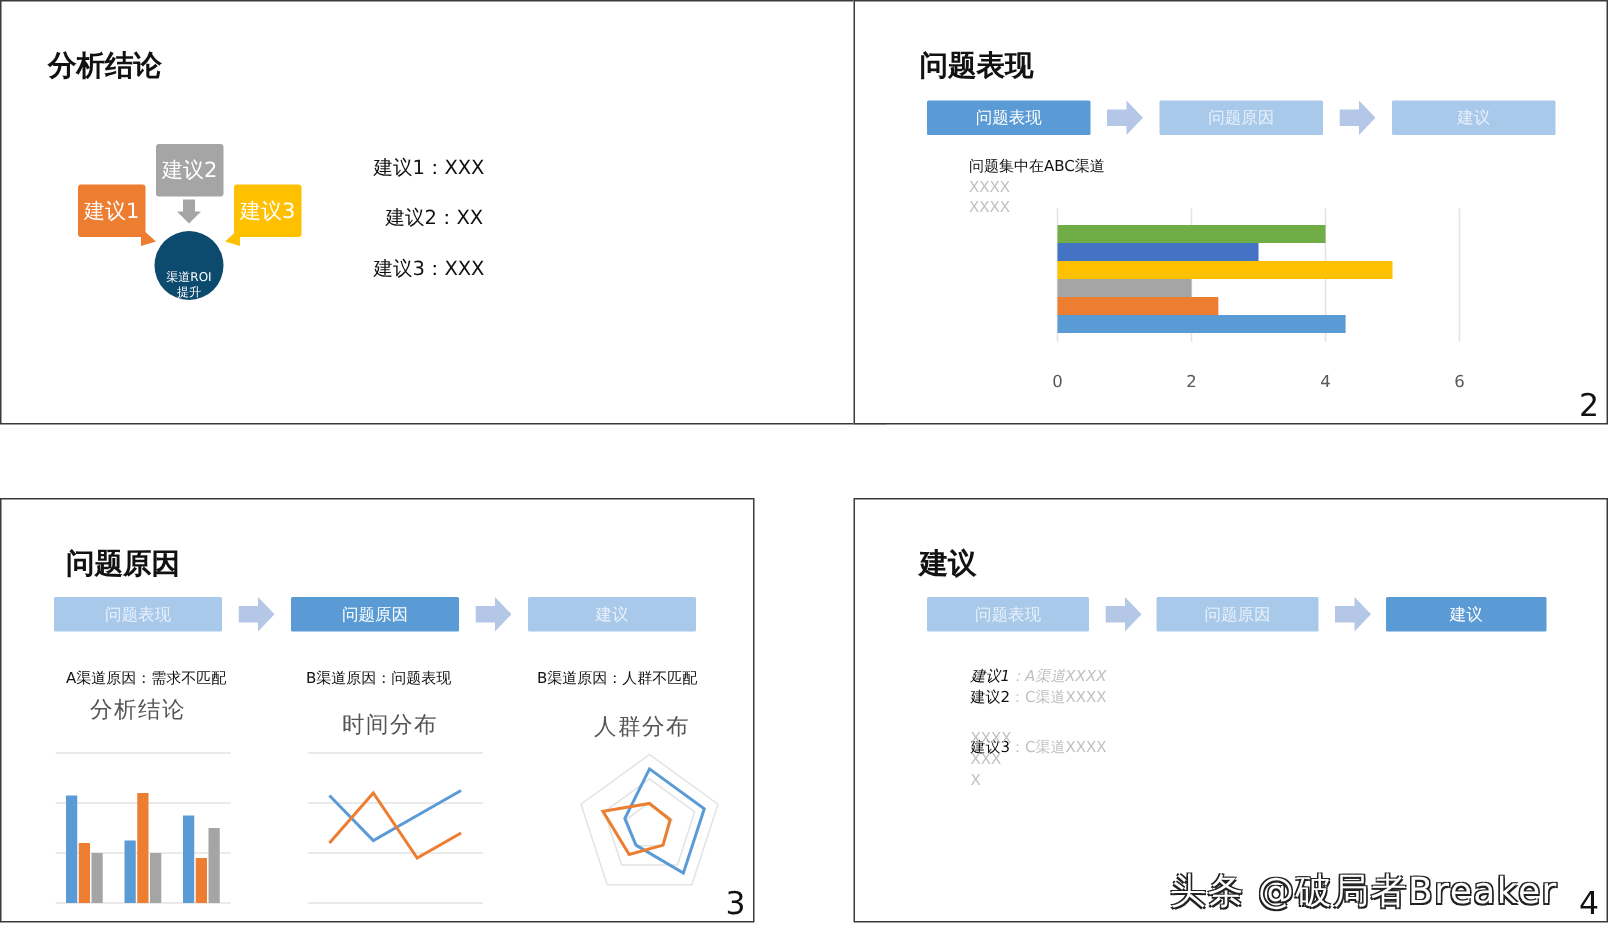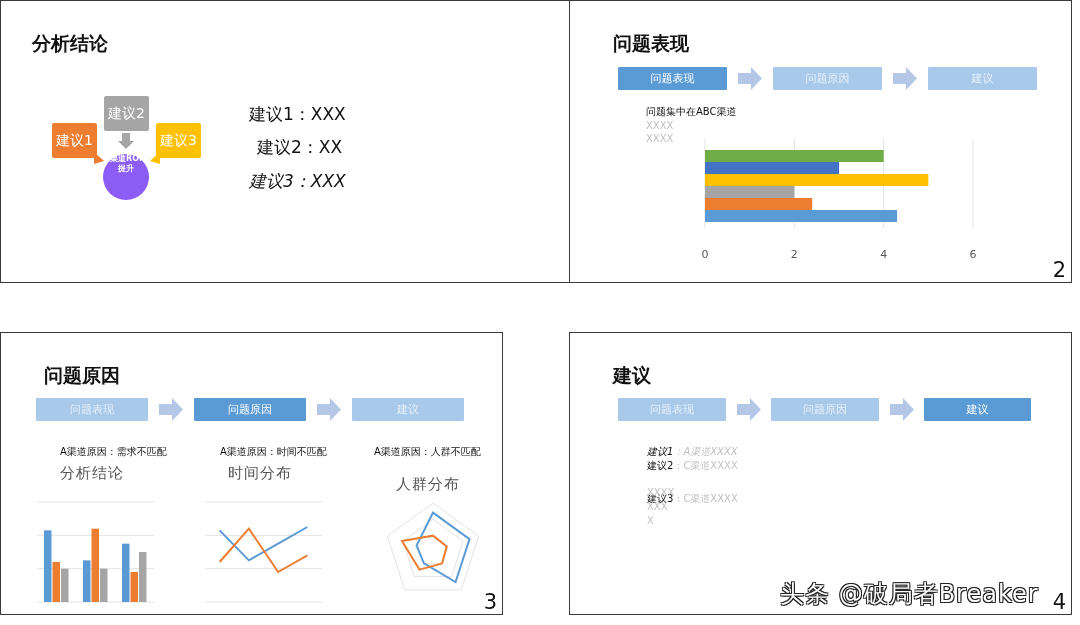--- a/index.html
+++ b/index.html
@@ -11,34 +11,34 @@
     #slide1 { left: 0; top: 0; width: 591px; height: 283px; }
     #slide2 { left: 569px; top: 0; width: 503px; height: 283px; }
     #slide3 { left: 0; top: 332px; width: 503px; height: 283px; }
     #slide4 { left: 569px; top: 332px; width: 503px; height: 283px; }
     .abs { position: absolute; }
     .title { position: absolute; font-weight: bold; font-size: 19px; color: #111; white-space: nowrap; }
     .page-num { position: absolute; right: 5px; bottom: 1px; font-size: 21px; color: #111; line-height: 1; }
 
     
     .box { position: absolute; color: #fff; font-size: 14px; display: flex; align-items: center; justify-content: center; border-radius: 2px; }
-    .circle { position: absolute; border-radius: 50%; background: #8b5cf6; color: #fff; font-size: 8px; line-height: 10px; text-align: center; display: flex; align-items: flex-start; justify-content: center; font-weight: bold; }
-    .s1-line { position: absolute; font-size: 17px; color: #111; white-space: nowrap; }
+    .circle { position: absolute; border-radius: 50%; background: #0c4a6e; color: #fff; font-size: 8px; line-height: 10px; text-align: center; display: flex; align-items: flex-end; justify-content: center; }
+    .s1-line { position: absolute; font-size: 13px; color: #111; white-space: nowrap; }
 
     
     .flow-box { position: absolute; height: 23px; color: #fff; font-size: 11px; display: flex; align-items: center; justify-content: center; border-radius: 1px; }
     .flow-box.active { background: #5b9bd5; }
     .flow-box.inactive { background: #a9c9ea; color: #e8f0fa; }
     .flow-arrow { position: absolute; width: 24px; height: 23px; }
 
     .sub-text { position: absolute; font-size: 10px; white-space: nowrap; line-height: 13px; }
     .gray-text { color: #c0c0c0; }
     .dark-text { color: #111; }
 
-    .reason-label { position: absolute; font-size: 10px; color: #111; white-space: nowrap; margin-left: 16px; }
+    .reason-label { position: absolute; font-size: 10px; color: #111; white-space: nowrap; }
     .reason-sub { position: absolute; font-size: 15px; color: #555; white-space: nowrap; letter-spacing: 1px; }
 
     .watermark { position: absolute; left: 780px; top: 578px; font-size: 24px; color: #fff; white-space: nowrap;
       text-shadow: -1px -1px 0 #222, 1px -1px 0 #222, -1px 1px 0 #222, 1px 1px 0 #222; letter-spacing: 1px; }
     svg text { font-family: "DejaVu Sans", "Liberation Sans", sans-serif; }
   </style>
 </head>
 <body>
 
 <div class="slide" id="slide1">
@@ -63,21 +63,21 @@
 
   <div class="circle" style="left:102px; top:153px; width:46px; height:46px;">
     <div>
       <div>渠道ROI</div>
       <div>提升</div>
     </div>
   </div>
 
   <div class="s1-line" style="left:248px; top:102px;">建议1：XXX</div>
   <div class="s1-line" style="left:256px; top:135px;">建议2：XX</div>
-  <div class="s1-line" style="left:248px; top:169px;font-style:italic;">建议3：XXX</div>
+  <div class="s1-line" style="left:248px; top:169px;">建议3：XXX</div>
 
   <div class="page-num">1</div>
 </div>
 
 <div class="slide" id="slide2">
   <div class="title" style="left:43px; top:30px;">问题表现</div>
 
   <div class="flow-box active" style="left:48px; top:66px; width:109px;">问题表现</div>
   <svg class="flow-arrow" style="left:168px; top:66px;" viewBox="0 0 24 23">
       <polygon points="0,6 13,6 13,0 24,11.5 13,23 13,17 0,17" fill="#b4c7e7"></polygon>
@@ -119,25 +119,25 @@
   <svg class="flow-arrow" style="left:158px; top:65px;" viewBox="0 0 24 23">
       <polygon points="0,6 13,6 13,0 24,11.5 13,23 13,17 0,17" fill="#b4c7e7"></polygon>
     </svg>
   <div class="flow-box active" style="left:193px; top:65px; width:112px;">问题原因</div>
   <svg class="flow-arrow" style="left:316px; top:65px;" viewBox="0 0 24 23">
       <polygon points="0,6 13,6 13,0 24,11.5 13,23 13,17 0,17" fill="#b4c7e7"></polygon>
     </svg>
   <div class="flow-box inactive" style="left:351px; top:65px; width:112px;">建议</div>
 
   <div class="reason-label" style="left:43px; top:112px;">A渠道原因：需求不匹配</div>
-  <div class="reason-label" style="left:203px; top:112px;">A渠道原因：时间不匹配</div>
-  <div class="reason-label" style="left:357px; top:112px;">A渠道原因：人群不匹配</div>
+  <div class="reason-label" style="left:203px; top:112px;">B渠道原因：问题表现</div>
+  <div class="reason-label" style="left:357px; top:112px;">B渠道原因：人群不匹配</div>
 
   <div class="reason-sub" style="left:59px; top:131px;">分析结论</div>
-  <div class="reason-sub" style="left:227px; top:131px;">时间分布</div>
+  <div class="reason-sub" style="left:227px; top:141px;">时间分布</div>
   <div class="reason-sub" style="left:395px; top:131px;margin-top:11px;">人群分布</div>
 
   <svg class="abs" id="small-charts" style="left:0; top:0;" width="503" height="283">
       <line x1="36" y1="269" x2="153" y2="269" stroke="#e3e3e3" stroke-width="1"></line>
       <line x1="36" y1="235.66666666666669" x2="153" y2="235.66666666666669" stroke="#e3e3e3" stroke-width="1"></line>
       <line x1="36" y1="202.33333333333334" x2="153" y2="202.33333333333334" stroke="#e3e3e3" stroke-width="1"></line>
       <line x1="36" y1="169" x2="153" y2="169" stroke="#e3e3e3" stroke-width="1"></line>
       <rect x="43" y="197.33333333333331" width="7.5" height="71.66666666666669" fill="#5b9bd5"></rect>
       <rect x="51.5" y="229" width="7.5" height="40" fill="#ed7d31"></rect>
       <rect x="60" y="235.66666666666669" width="7.5" height="33.333333333333314" fill="#a5a5a5"></rect>

